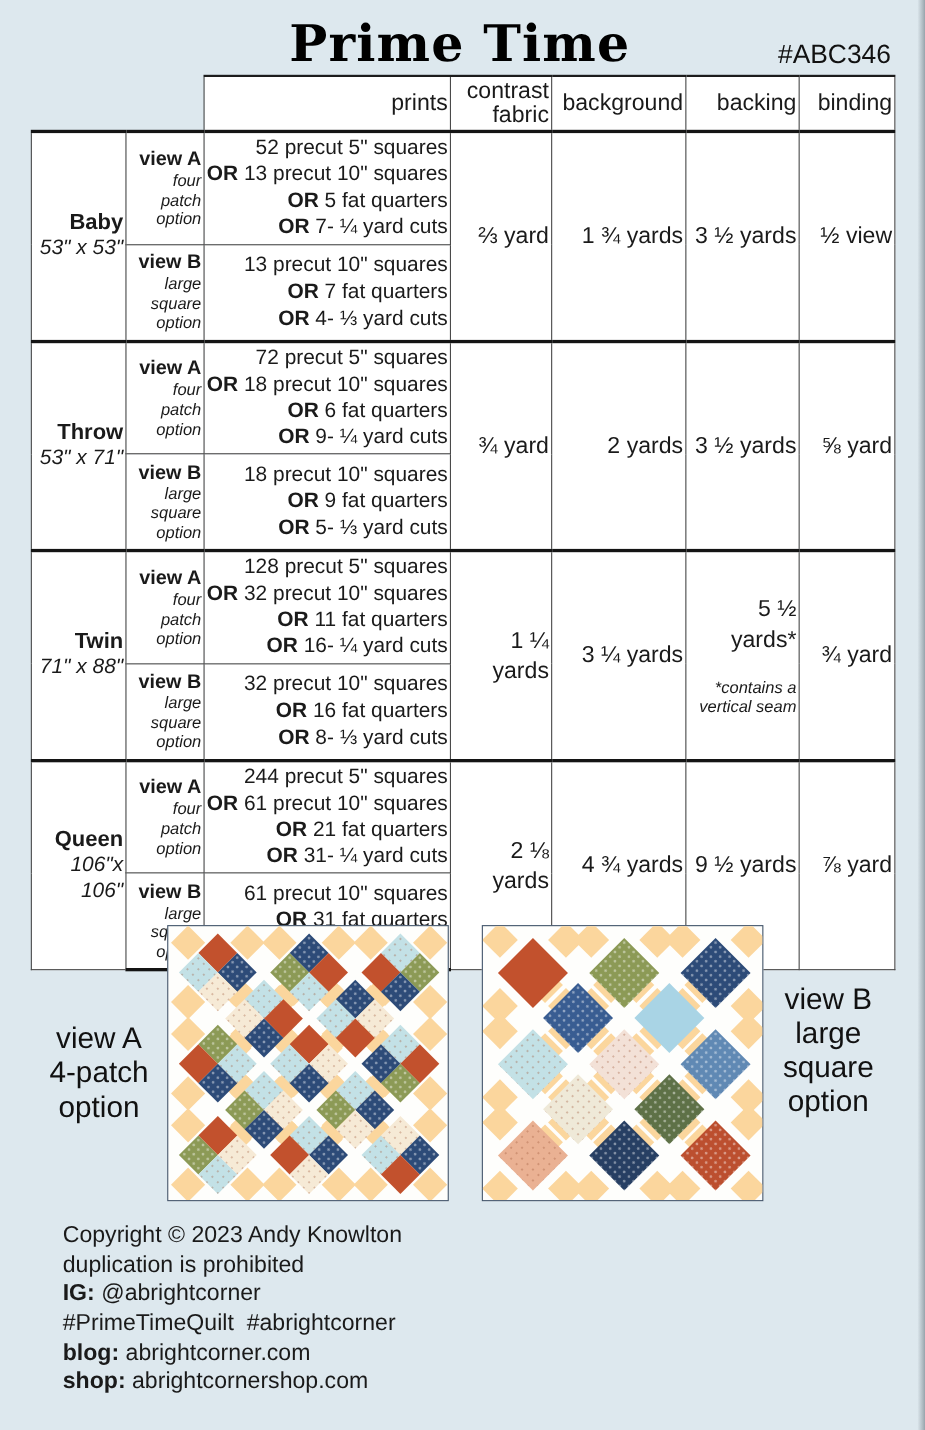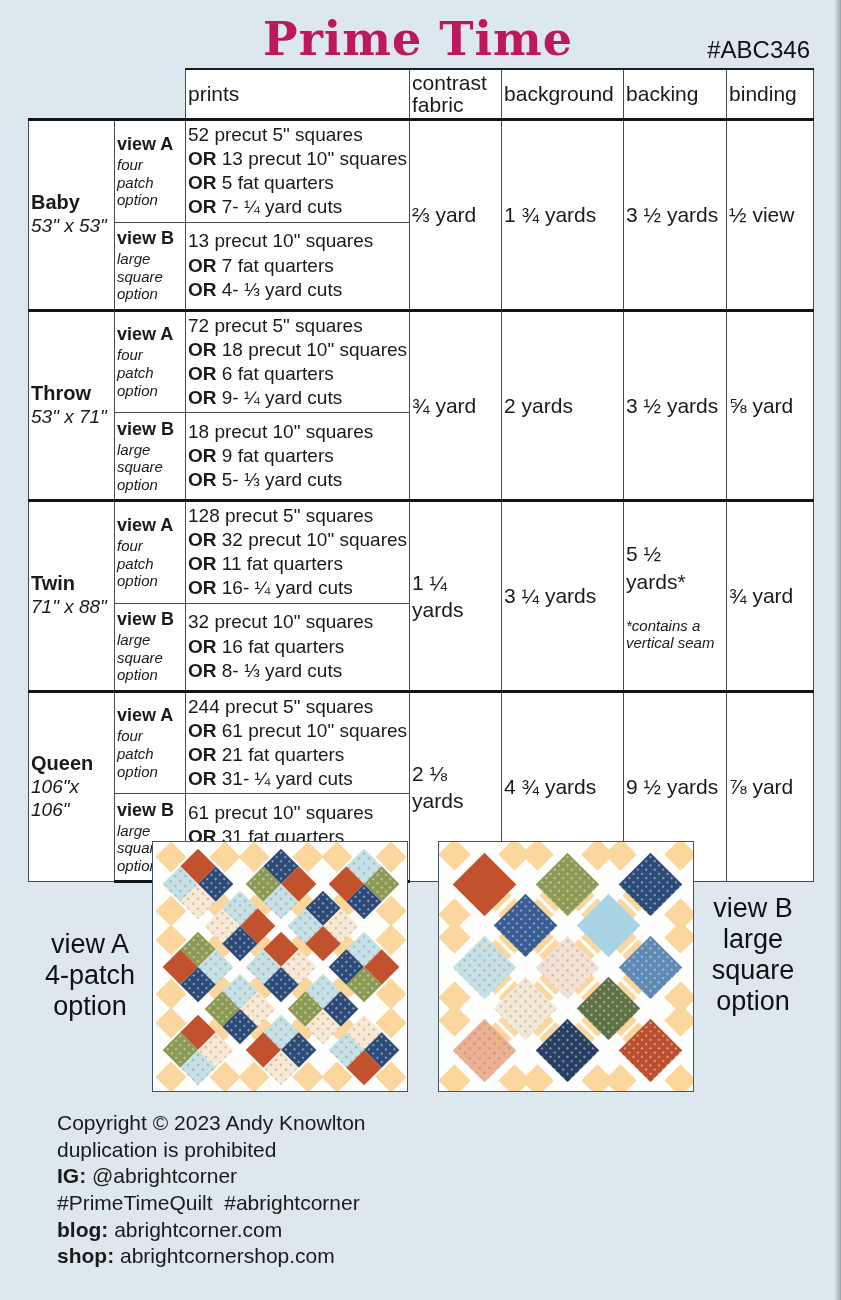--- a/index.html
+++ b/index.html
@@ -3,26 +3,26 @@
 <meta charset="utf-8">
 <style>
   * { margin:0; padding:0; box-sizing:border-box; }
   body { width:841px; height:1300px; font-family:"Liberation Sans", sans-serif; }
   .page { position:relative; width:841px; height:1300px; background:#dde8ee; overflow:hidden; color:#1a1a1a; }
   .edge-strip { position:absolute; right:0; top:0; bottom:0; width:7px;
     background:linear-gradient(to right, rgba(174,185,192,0), #aeb9c0 70%, #96a2aa); }
 
   
   .page-title { position:absolute; top:12px; left:0; width:836px; text-align:center;
-    font-family:"DejaVu Serif", serif; font-weight:bold; font-size:46px; letter-spacing:1px; color:#be185d; }
+    font-family:"DejaVu Serif", serif; font-weight:bold; font-size:46px; letter-spacing:1px; color:#000000; }
   .pattern-num { position:absolute; top:36px; right:31px; font-size:24px; color:#111; }
 
   
   table.spec { position:absolute; left:28px; top:68px; border-collapse:collapse; table-layout:fixed; background:transparent; }
-  table.spec td, table.spec th { border:1.3px solid #4a4a4a; background:#fff; vertical-align:middle; text-align:left; padding:2px; }
+  table.spec td, table.spec th { border:1.3px solid #4a4a4a; background:#fff; vertical-align:middle; text-align:right; padding:2px; }
   table.spec .blank { border:none; background:transparent; }
   table.spec thead th { height:45px; font-weight:normal; font-size:21px; line-height:1.05;
     border-top:2px solid #1c1c1c; }
   tr.size-a td { border-top:3px solid #141414; }
   td.name-cell { }
   .size-name { font-weight:bold; font-size:20px; }
   .size-dims { font-style:italic; font-size:19px; white-space:pre-line; line-height:1.25; }
   td.view-cell { vertical-align:top; padding-top:5px; }
   .view-label { font-weight:bold; font-size:18px; }
   .view-sub { font-style:italic; font-size:15px; line-height:1.18; white-space:pre-line; margin-top:1px; }

